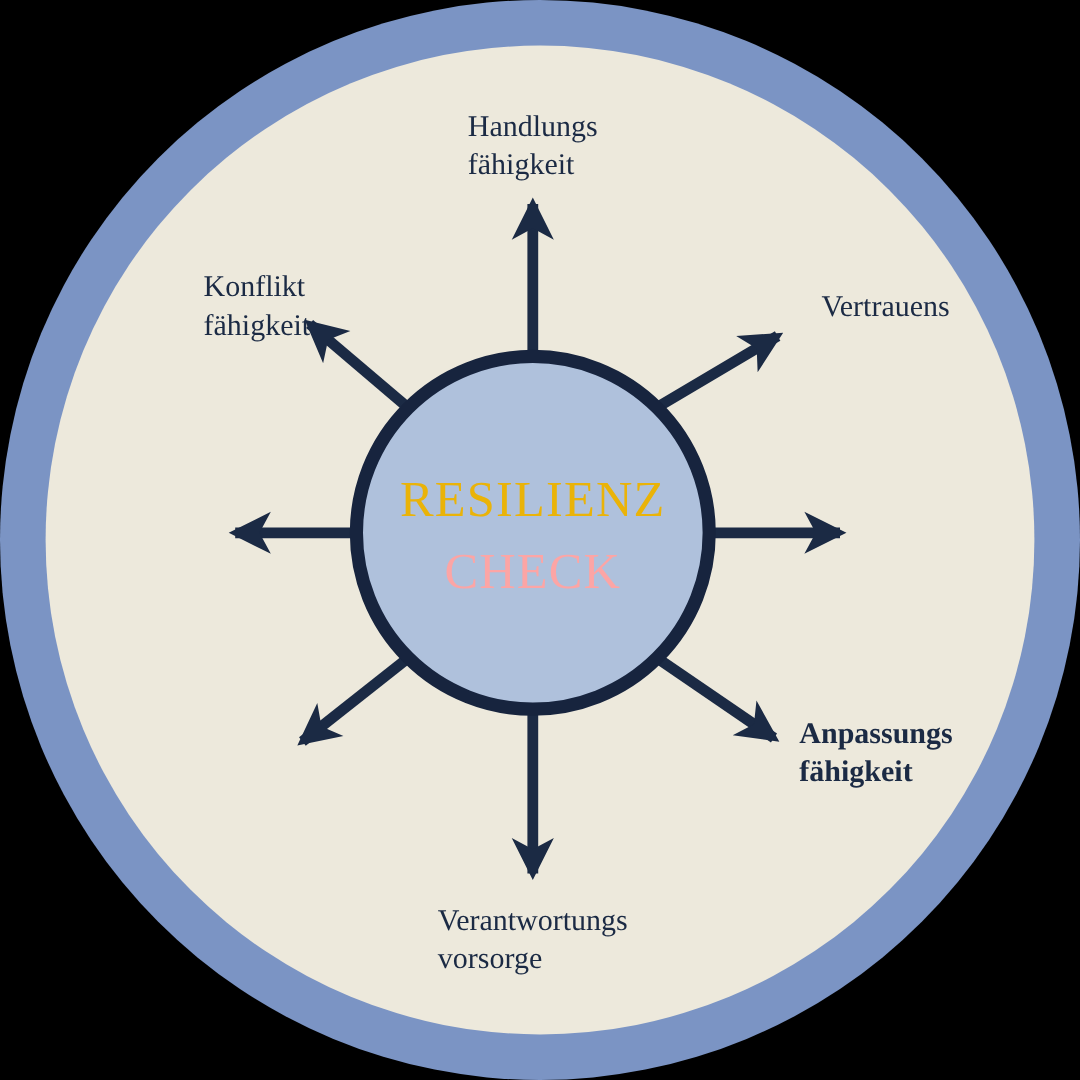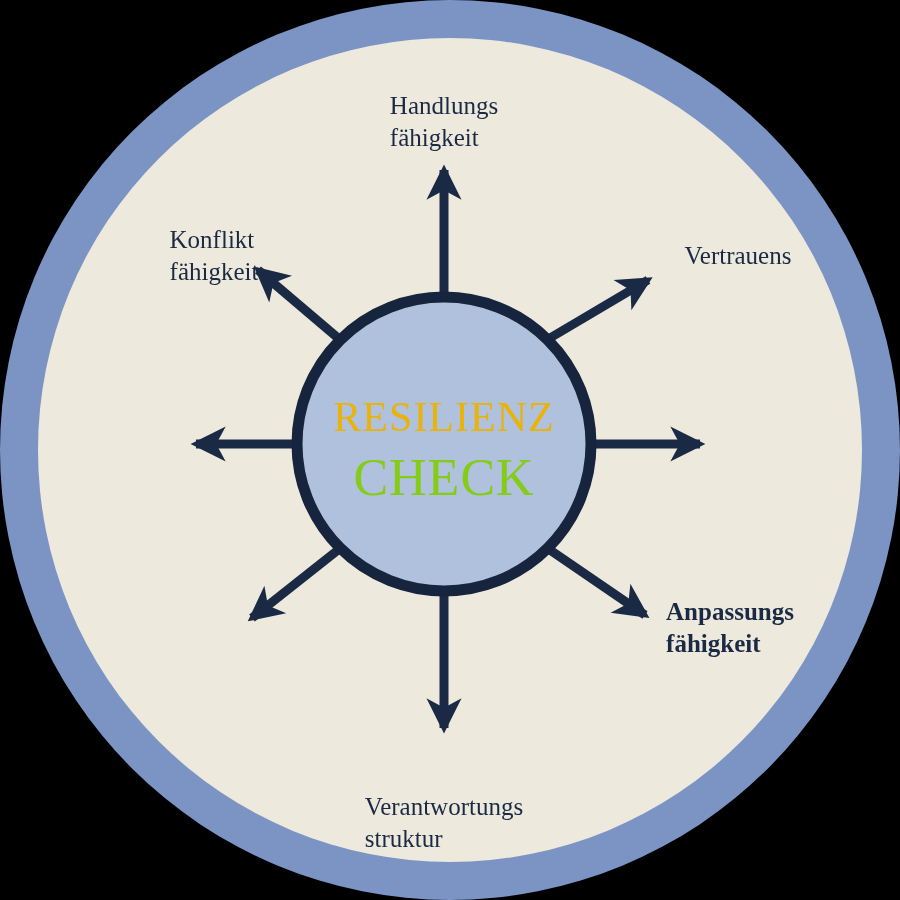--- a/index.html
+++ b/index.html
@@ -68,42 +68,42 @@
       <line x1="294" y1="444" x2="196" y2="444"></line>
       <line x1="338" y1="338" x2="258" y2="270"></line>
     </g>
 
     <circle cx="444" cy="444" r="147" fill="#AFC1DC" stroke="#17243E" stroke-width="11"></circle>
   </svg>
 
   <div class="spoke-label" style="left:444px; top:418px; font-size:42px; letter-spacing:1px; color:#eab308;">
     <span>RESILIENZ</span>
   </div>
-  <div class="spoke-label" style="left:444px; top:478px; font-size:52px; letter-spacing:1px; color:#84cc16;">
+  <div class="spoke-label" style="left:444px; top:478px; font-size:42px; letter-spacing:1px; color:#fca5a5;">
     <span>CHECK</span>
   </div>
 
   <div class="spoke-label" style="left:444px; top:122px;">
     <span>Handlungs</span>
     <span>fähigkeit</span>
   </div>
 
   <div class="spoke-label" style="left:738px; top:256px;">
     <span>Vertrauens</span>
   </div>
 
 
   <div class="spoke-label" style="left:730px; top:628px;font-weight:bold;">
     <span>Anpassungs</span>
     <span>fähigkeit</span>
   </div>
 
-  <div class="spoke-label" style="left:444px; top:784px;margin-top:39px;">
+  <div class="spoke-label" style="left:444px; top:784px;">
     <span>Verantwortungs</span>
-    <span>struktur</span>
+    <span>vorsorge</span>
   </div>
 
   <div class="spoke-label" style="left:166px; top:628px;">
   </div>
 
 
   <div class="spoke-label" style="left:214px; top:256px;">
     <span>Konflikt</span>
     <span>fähigkeit</span>
   </div>

